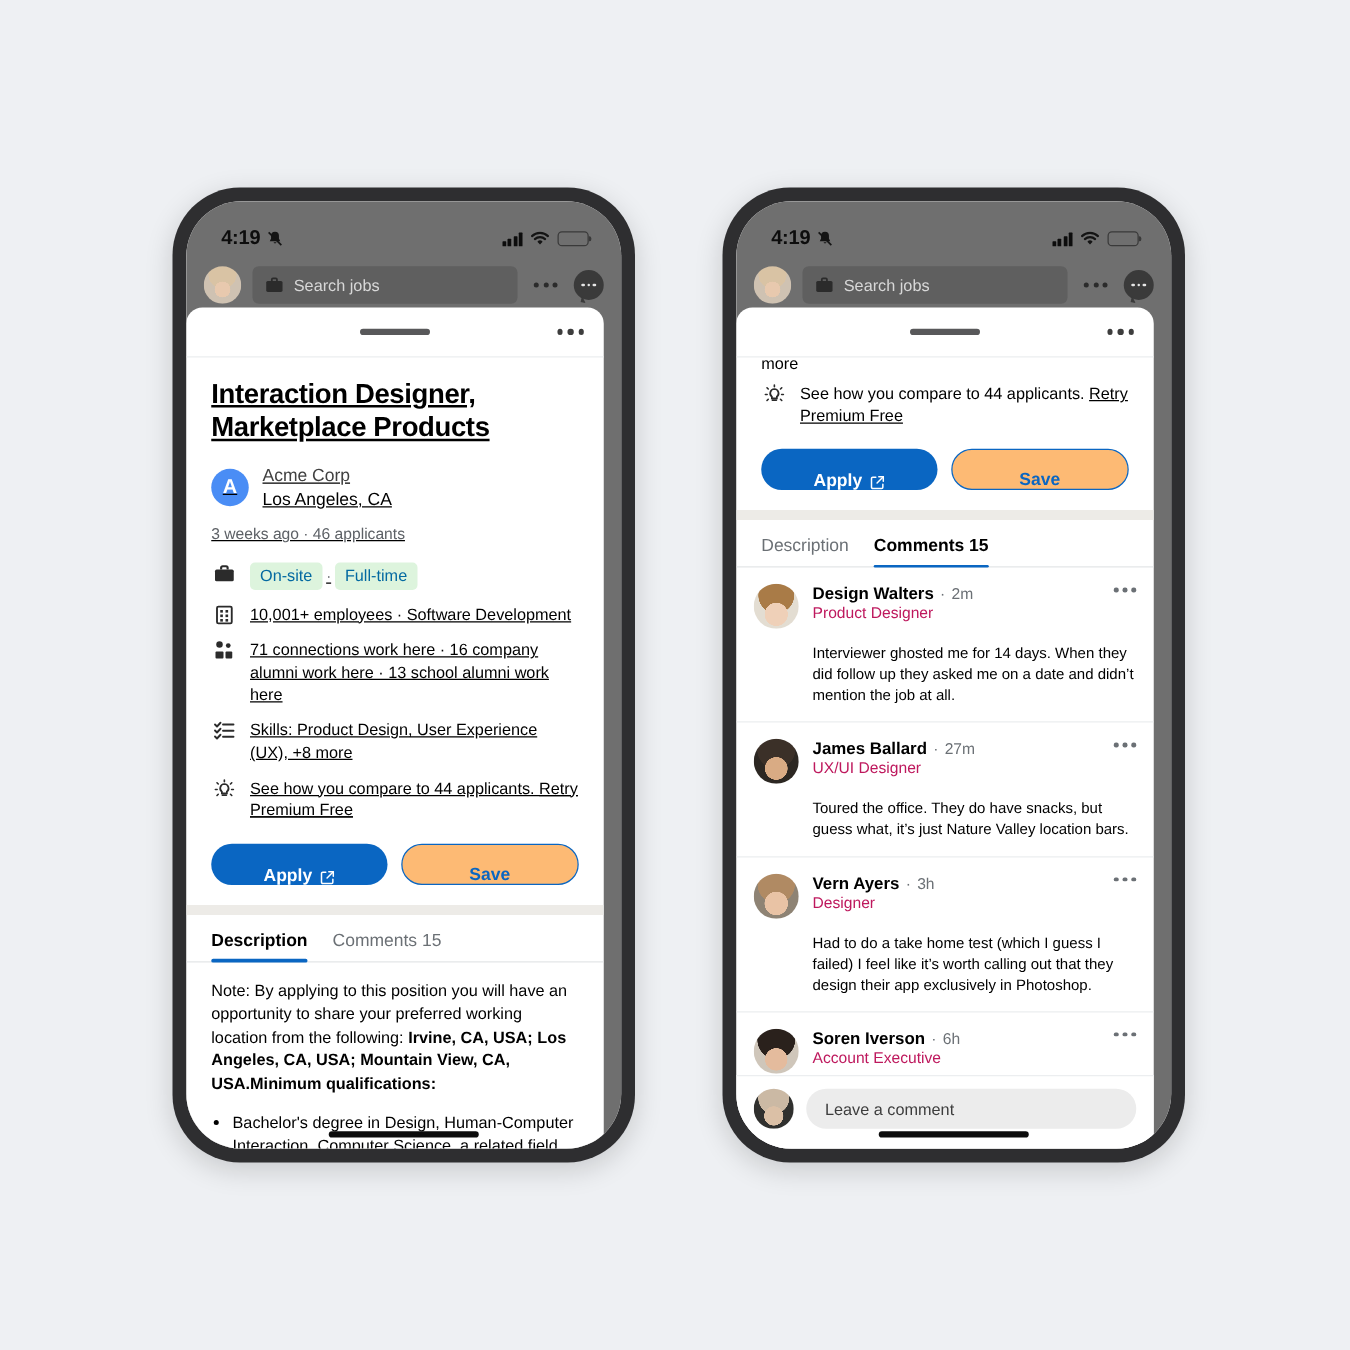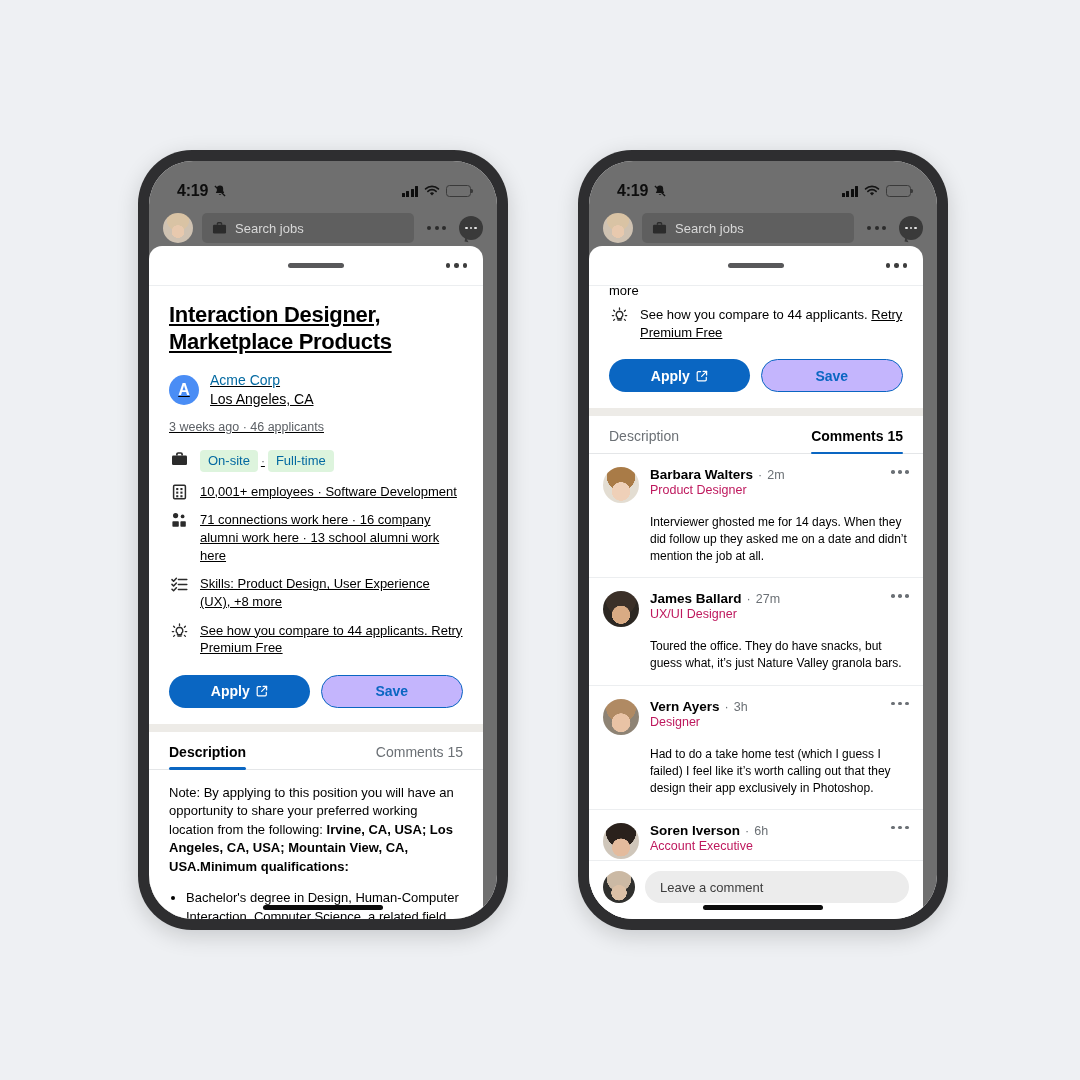--- a/index.html
+++ b/index.html
@@ -117,51 +117,51 @@
   .job-title{
     font-size:22px; line-height:1.22; font-weight:700; color:#000;
     letter-spacing:-0.3px;
   }
   .company-row{ display:flex; align-items:center; gap:11px; margin-top:15px; }
   .logo{
     width:30px;height:30px;border-radius:50%;background:#4a8df5;
     display:flex;align-items:center;justify-content:center;
     color:#fff;font-weight:700;font-size:16px;flex:0 0 auto;
   }
-  .company-name{ font-size:14px; color:#0369a1; line-height:1.38; }
+  .company-name{ font-size:14px; color:#404040; line-height:1.38; }
   .company-loc{ font-size:14px; color:#000; line-height:1.38; }
   .posted{ font-size:12.5px; color:#5d6166; margin-top:11px; }
 
   
   .meta{ margin-top:16px; display:flex; flex-direction:column; gap:11px; }
   .meta-row{ display:flex; gap:11px; align-items:flex-start; }
   .meta-ico{ width:20px; flex:0 0 20px; display:flex; justify-content:center; padding-top:1px; }
   .meta-txt{ font-size:13px; line-height:1.36; color:#000; }
   .pill{
     display:inline-block; background:#ddf4dd; color:#0369a1;
     border-radius:4px; padding:2.5px 8px; font-size:13px; line-height:1.25;
   }
   .dot-sep{ color:#5d6166; padding:0 3px; font-size:12px; }
   .lnk{ text-decoration:underline; color:#000; }
 
   
   .actions{ display:flex; gap:11px; padding:18px 20px 16px 20px; }
   .btn{
     flex:1; height:33px; border-radius:18px;
-    display:flex;align-items:center;justify-content:center;gap:6px;
+    display:flex;align-items:flex-end;justify-content:center;gap:6px;
     font-size:14px; font-weight:700; cursor:pointer;
   }
   .btn-apply{ background:#0a66c2; color:#fff; border:none; }
-  .btn-save{ background:#c4b5fd; color:#0a66c2; border:1.5px solid #0a66c2; }
+  .btn-save{ background:#fdba74; color:#0a66c2; border:1.5px solid #0a66c2; }
   .ext-ico{ width:12px; height:12px; display:block; }
 
   .sep-band{ height:8px; background:#edebe7; }
 
   
-  .tabs{ display:flex; gap:20px; padding:12px 20px 0 20px; border-bottom:1px solid #e4e6e8;justify-content:space-between; }
+  .tabs{ display:flex; gap:20px; padding:12px 20px 0 20px; border-bottom:1px solid #e4e6e8; }
   .tab{ font-size:14px; color:#6b7075; padding-bottom:9px; cursor:pointer; position:relative; }
   .tab.active{ color:#000; font-weight:700; }
   .tab.active::after{
     content:""; position:absolute; left:0; right:0; bottom:-1px;
     height:2.5px; background:#0a66c2; border-radius:2px;
   }
 
   
   .desc{ padding:14px 20px 0 20px; }
   .desc h3{ font-size:15px; font-weight:700; color:#000; margin-bottom:12px; }
@@ -499,21 +499,21 @@
             <div class="tab">Description</div>
             <div class="tab active">Comments 15</div>
           </div>
 
           <div>
 
             <div class="comment">
               <div class="c-av a1"></div>
               <div class="c-main">
                 <div class="c-top">
-                  <span class="c-name">Barbara Walters</span>
+                  <span class="c-name">Design Walters</span>
                   <span class="c-time">·</span>
                   <span class="c-time">2m</span>
                 </div>
                 <div class="c-role">Product Designer</div>
                 <div class="c-body">Interviewer ghosted me for 14 days. When they did follow up they asked me on a date and didn’t mention the job at all.</div>
               </div>
               <div class="c-dots">
                   <span></span>
                   <span></span>
                   <span></span>
@@ -522,21 +522,21 @@
 
             <div class="comment">
               <div class="c-av a2"></div>
               <div class="c-main">
                 <div class="c-top">
                   <span class="c-name">James Ballard</span>
                   <span class="c-time">·</span>
                   <span class="c-time">27m</span>
                 </div>
                 <div class="c-role">UX/UI Designer</div>
-                <div class="c-body">Toured the office. They do have snacks, but guess what, it’s just Nature Valley granola bars.</div>
+                <div class="c-body">Toured the office. They do have snacks, but guess what, it’s just Nature Valley location bars.</div>
               </div>
               <div class="c-dots">
                   <span></span>
                   <span></span>
                   <span></span>
                 </div>
             </div>
 
             <div class="comment">
               <div class="c-av a3"></div>

